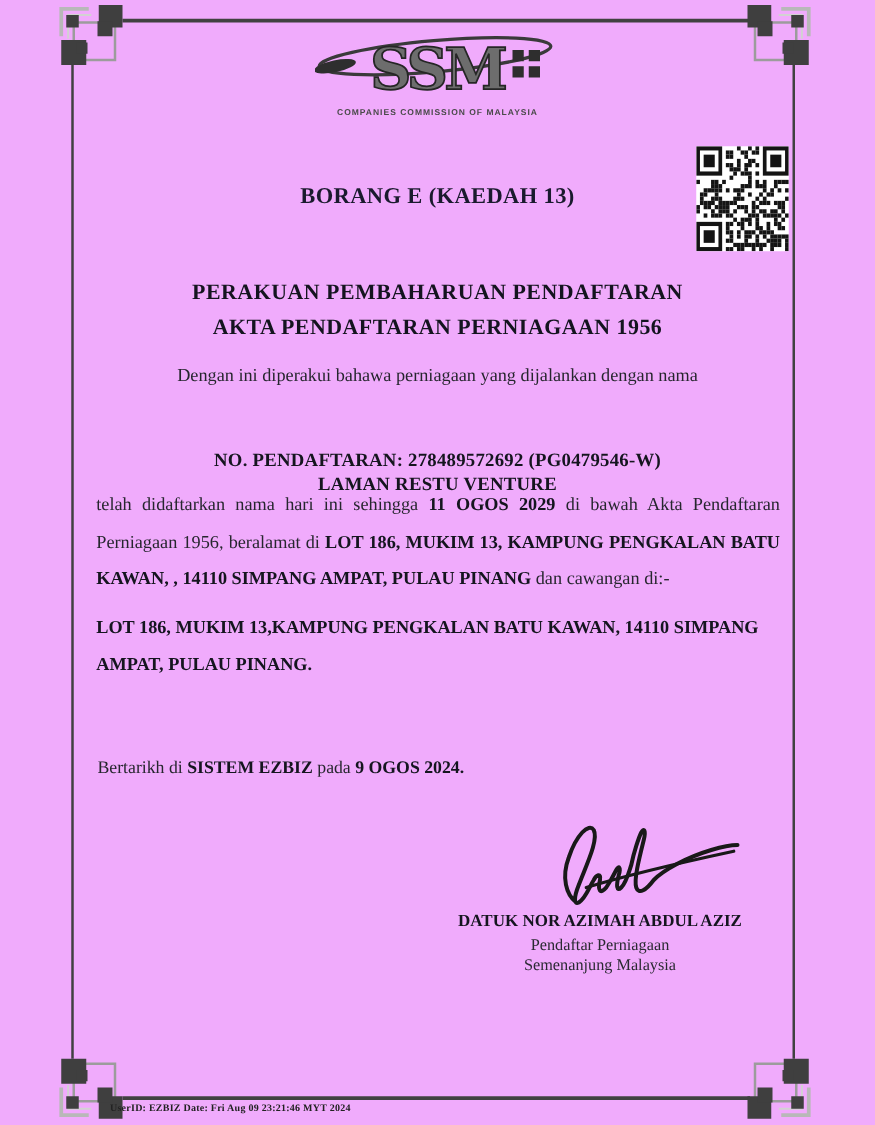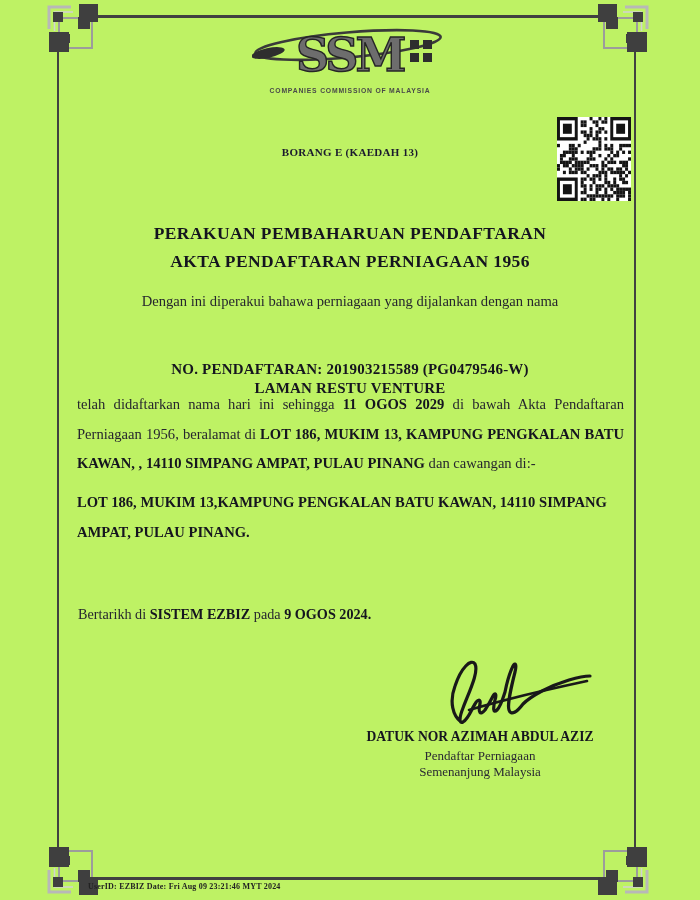--- a/index.html
+++ b/index.html
@@ -3,21 +3,21 @@
 <meta charset="utf-8">
 <style>
   html,body{margin:0;padding:0;}
   body{
     width:700px;height:900px;
     background:#fbfbf9;
     font-family:"Liberation Serif","DejaVu Serif",serif;
     color:#21212b;
     overflow:hidden;
   }
-  .certificate{position:relative;width:700px;height:900px;background:#bef264;}
+  .certificate{position:relative;width:700px;height:900px;background:#f0abfc;}
 
   
   .bline{position:absolute;background:#414141;}
   .bline.top{left:98px;top:15px;width:502px;height:2.5px;}
   .bline.bottom{left:98px;top:877px;width:502px;height:2.5px;}
   .bline.left{left:56.5px;top:52px;width:2.5px;height:795px;}
   .bline.right{left:633.5px;top:52px;width:2.5px;height:795px;}
   .corner{position:absolute;width:55px;height:55px;}
   .corner.tl{left:45px;top:2px;}
   .corner.tr{left:596px;top:2px;transform:scaleX(-1);}
@@ -31,21 +31,21 @@
     letter-spacing:1.3px;color:#2b2b2b;}
   .org-line2{position:absolute;left:0;top:87px;width:700px;text-align:center;
     font-family:"Liberation Sans",sans-serif;font-weight:bold;font-size:6.8px;
     letter-spacing:0.8px;color:#4a4a4a;}
 
   
   .qr{position:absolute;left:557px;top:117px;width:74px;height:84px;background:#fff;}
 
   
   .form-label{position:absolute;left:0;top:146px;width:700px;text-align:center;
-    font-weight:bold;font-size:11px;letter-spacing:0.3px;color:#1a1a2e;}
+    font-weight:bold;font-size:18px;letter-spacing:0.3px;color:#1a1a2e;}
   .cert-title{position:absolute;left:0;top:219px;width:700px;text-align:center;
     font-weight:bold;font-size:17.5px;line-height:28px;color:#14141f;letter-spacing:0.4px;}
   .intro-line{position:absolute;left:0;top:293px;width:700px;text-align:center;
     font-size:14.6px;color:#26262e;}
   .biz-name{position:absolute;left:0;top:337px;width:700px;text-align:center;
     font-weight:bold;font-size:15px;color:#15151f;letter-spacing:0.2px;margin-top:43px;}
   .biz-reg{position:absolute;left:0;top:361px;width:700px;text-align:center;
     font-weight:bold;font-size:15px;color:#15151f;letter-spacing:0.2px;}
   .main-para{position:absolute;left:77px;top:390px;width:547px;
     font-size:14.6px;line-height:29.5px;text-align:justify;color:#26262e;}
@@ -343,21 +343,21 @@
       <rect x="6" y="60" width="9" height="9" fill="#141414"></rect>
     </svg>
 
   <div class="form-label">BORANG E (KAEDAH 13)</div>
   <div class="cert-title">
     <div>PERAKUAN PEMBAHARUAN PENDAFTARAN</div>
     <div>AKTA PENDAFTARAN PERNIAGAAN 1956</div>
   </div>
   <div class="intro-line">Dengan ini diperakui bahawa perniagaan yang dijalankan dengan nama</div>
   <div class="biz-name">LAMAN RESTU VENTURE</div>
-  <div class="biz-reg">NO. PENDAFTARAN: 201903215589 (PG0479546-W)</div>
+  <div class="biz-reg">NO. PENDAFTARAN: 278489572692 (PG0479546-W)</div>
 
   <div class="main-para"><span>telah didaftarkan nama hari ini sehingga </span><b>11 OGOS 2029</b><span> di bawah Akta Pendaftaran Perniagaan 1956, beralamat di </span><b>LOT 186, MUKIM 13, KAMPUNG PENGKALAN BATU KAWAN, , 14110 SIMPANG AMPAT, PULAU PINANG</b><span> dan cawangan di:-</span></div>
 
   <div class="branch-para">LOT 186, MUKIM 13,KAMPUNG PENGKALAN BATU KAWAN, 14110 SIMPANG AMPAT, PULAU PINANG.</div>
 
   <div class="dated"><span>Bertarikh di </span><b>SISTEM EZBIZ</b><span> pada </span><b>9 OGOS 2024.</b></div>
 
   <svg class="sig-svg" width="170" height="85" viewBox="0 0 170 85">
     <path d="M28 70 C20 64 16 50 22 34 C28 16 38 6 42 12 C46 20 36 40 30 56
              C26 66 26 72 30 70 C36 66 38 58 42 52 C44 48 48 46 47 52

